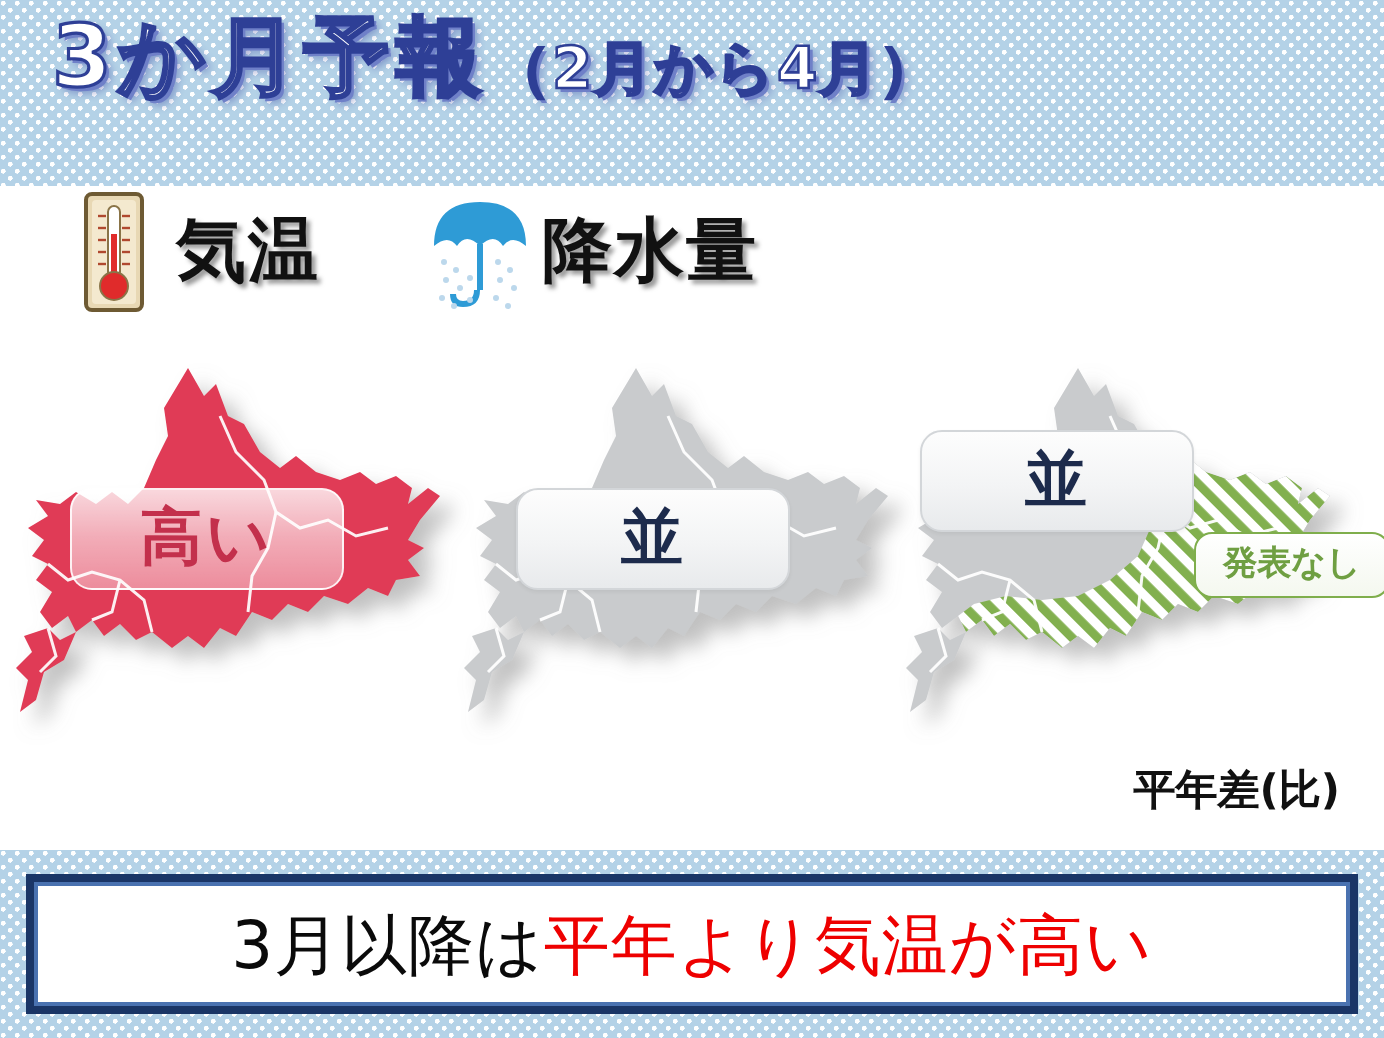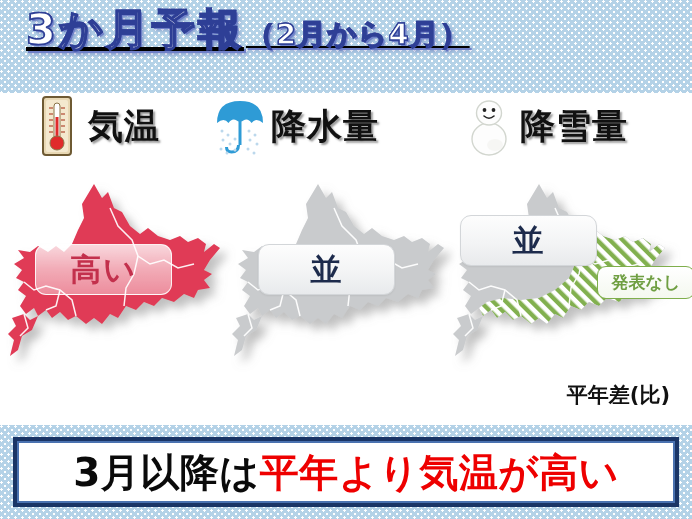--- a/index.html
+++ b/index.html
@@ -20,21 +20,21 @@
     background-size:7px 7px,7px 7px;
   }
 
   
   .header{
     position:absolute;left:0;top:0;width:692px;height:93px;
     overflow:hidden;
   }
   .title-wrap{
     position:absolute;left:26px;top:8px;
-    display:flex;align-items:flex-end;text-decoration:underline;
+    display:flex;align-items:flex-end;
   }
   .title-main{
     font-size:43px;font-weight:bold;color:#ffffff;
     letter-spacing:3px;line-height:1;
     -webkit-text-stroke:1.6px #2e3f96;
     text-shadow:
       2px 2px 0 #6f80c8,
       3px 3px 4px rgba(60,70,160,.45);
     padding-bottom:4px;
   }
@@ -127,21 +127,21 @@
     border:2px solid #1a3566;
     background:#1a3566;box-sizing:border-box;
     padding:2px;
   }
   .banner-inner{
     width:100%;height:100%;box-sizing:border-box;
     border:2px solid #4a72b0;background:#ffffff;
     display:flex;align-items:center;justify-content:center;
   }
   .banner-text{
-    font-size:39px;font-weight:bold;letter-spacing:.5px;line-height:1;
+    font-size:33px;font-weight:normal;letter-spacing:.5px;line-height:1;
     white-space:nowrap;
   }
   .bt-black{color:#0a0a0a;}
   .bt-red{color:#ee0000;}
 </style>
 </head>
 <body>
 
 <div class="page">
 
@@ -200,33 +200,20 @@
             <line x1="31" y1="19" x2="35" y2="19"></line>
             <line x1="31" y1="25" x2="35" y2="25"></line>
             <line x1="31" y1="31" x2="35" y2="31"></line>
             <line x1="31" y1="37" x2="35" y2="37"></line>
           </g>
         </svg>
       </span>
       <span class="icon-label">気温</span>
     </div>
 
-    <div class="icon-cell c3">
-      <span class="icon-glyph">
-        <svg viewBox="0 0 54 62" width="54" height="62">
-          <ellipse cx="27" cy="44" rx="17" ry="16" fill="#fdfdfd" stroke="#d2d6cf" stroke-width="1.4"></ellipse>
-          <ellipse cx="27" cy="18" rx="12.5" ry="12" fill="#fdfdfd" stroke="#d2d6cf" stroke-width="1.4"></ellipse>
-          <circle cx="22.5" cy="15" r="1.9" fill="#222"></circle>
-          <circle cx="31.5" cy="15" r="1.9" fill="#222"></circle>
-          <path d="M22 21 q5 4.5 10 0" fill="none" stroke="#222" stroke-width="1.6" stroke-linecap="round"></path>
-          <ellipse cx="33" cy="50" rx="8" ry="6" fill="#f2f3ef" opacity=".65"></ellipse>
-        </svg>
-      </span>
-      <span class="icon-label">降雪量</span>
-    </div>
   </div>
 
   <div class="maps">
 
     <div class="map-slot m1">
       <svg class="map-svg" viewBox="0 0 245 200">
         <defs>
           <filter id="msh" x="-20%" y="-20%" width="150%" height="150%">
             <feDropShadow dx="7" dy="7" stdDeviation="5" flood-color="#8d8d8d" flood-opacity=".55"></feDropShadow>
           </filter>

